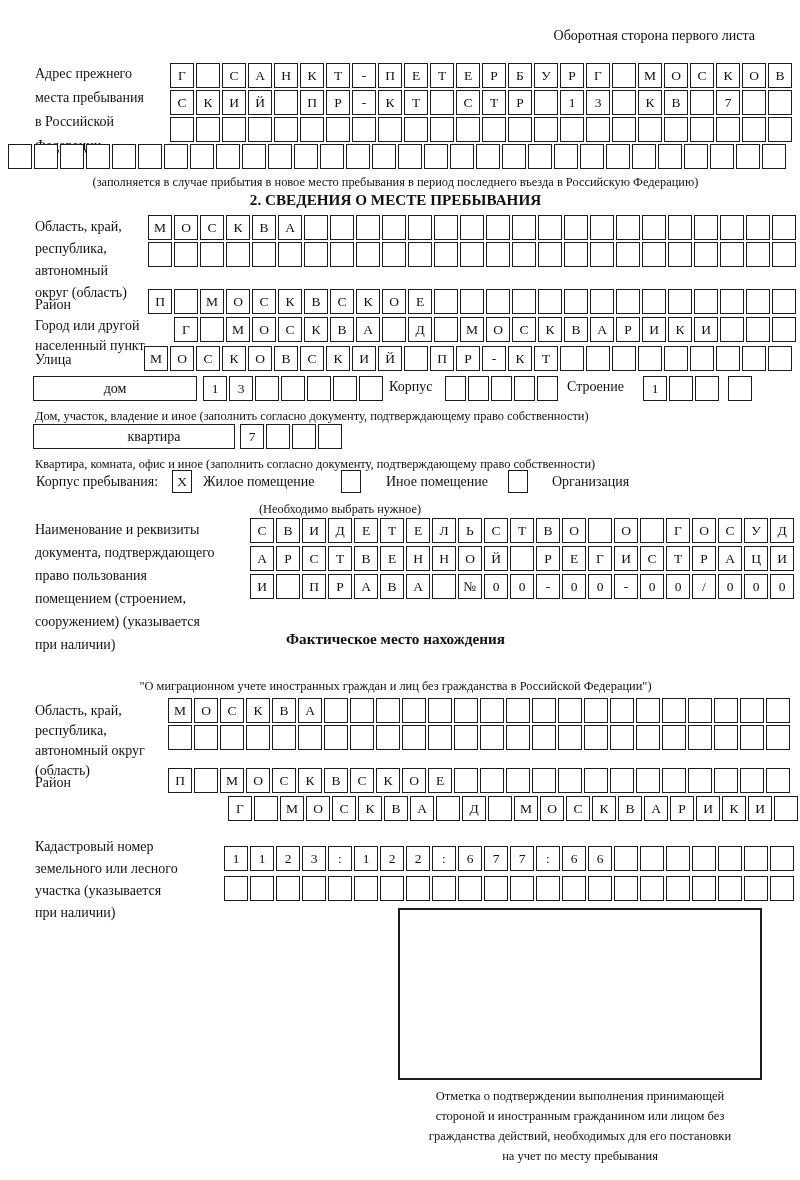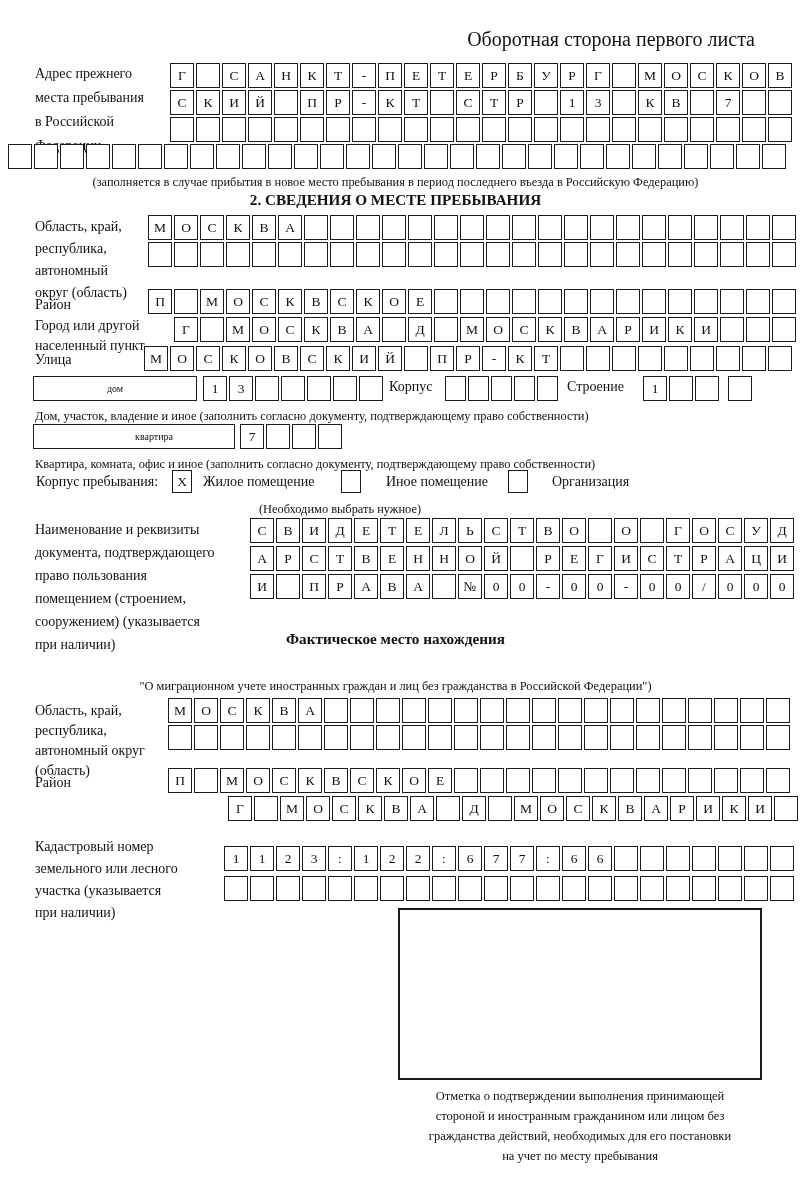--- a/index.html
+++ b/index.html
@@ -15,39 +15,39 @@
   .cell{
     box-sizing:border-box;width:24px;height:25px;border:1.6px solid #1c1c1c;
     display:flex;align-items:center;justify-content:center;
     font-size:13.5px;font-family:"Liberation Serif","DejaVu Serif",serif;
     background:#fff;flex:0 0 auto;
   }
   .smallcells .cell{width:21px;}
   .stroenie-row .cell:last-child{margin-left:7px;}
   .widebox{
     box-sizing:border-box;position:absolute;height:25px;border:1.8px solid #1c1c1c;
-    display:flex;align-items:center;justify-content:center;font-size:10px;background:#fff;
+    display:flex;align-items:center;justify-content:center;font-size:14px;background:#fff;
   }
   .caption{font-size:12.4px;line-height:19px;}
   .centered{left:0;width:791px;text-align:center;}
   .sect-title{font-size:15.2px;font-weight:bold;}
   .inline-label{font-size:14px;}
   .checkbox{
     box-sizing:border-box;position:absolute;width:20px;height:23px;border:1.6px solid #1c1c1c;
     display:flex;align-items:center;justify-content:center;font-size:13.5px;background:#fff;
   }
   .stamp-box{box-sizing:border-box;position:absolute;border:2px solid #1c1c1c;background:#fff;}
   .stamp-caption{font-size:12.5px;line-height:20px;white-space:pre-line;text-align:center;}
 </style>
 </head>
 <body>
 
 <div class="page">
 
-  <div class="abs" style="left:400px;top:28px;width:355px;text-align:right;font-size:20px;">Оборотная сторона первого листа</div>
+  <div class="abs" style="left:400px;top:28px;width:355px;text-align:right;font-size:14px;">Оборотная сторона первого листа</div>
 
   <div class="abs label" style="left:35px;top:62px;">Адрес прежнего
 места пребывания
 в Российской
 Федерации</div>
   <div class="cellrow" style="left:170px;top:63px;">
       <div class="cell">Г</div>
       <div class="cell"></div>
       <div class="cell">С</div>
       <div class="cell">А</div>

